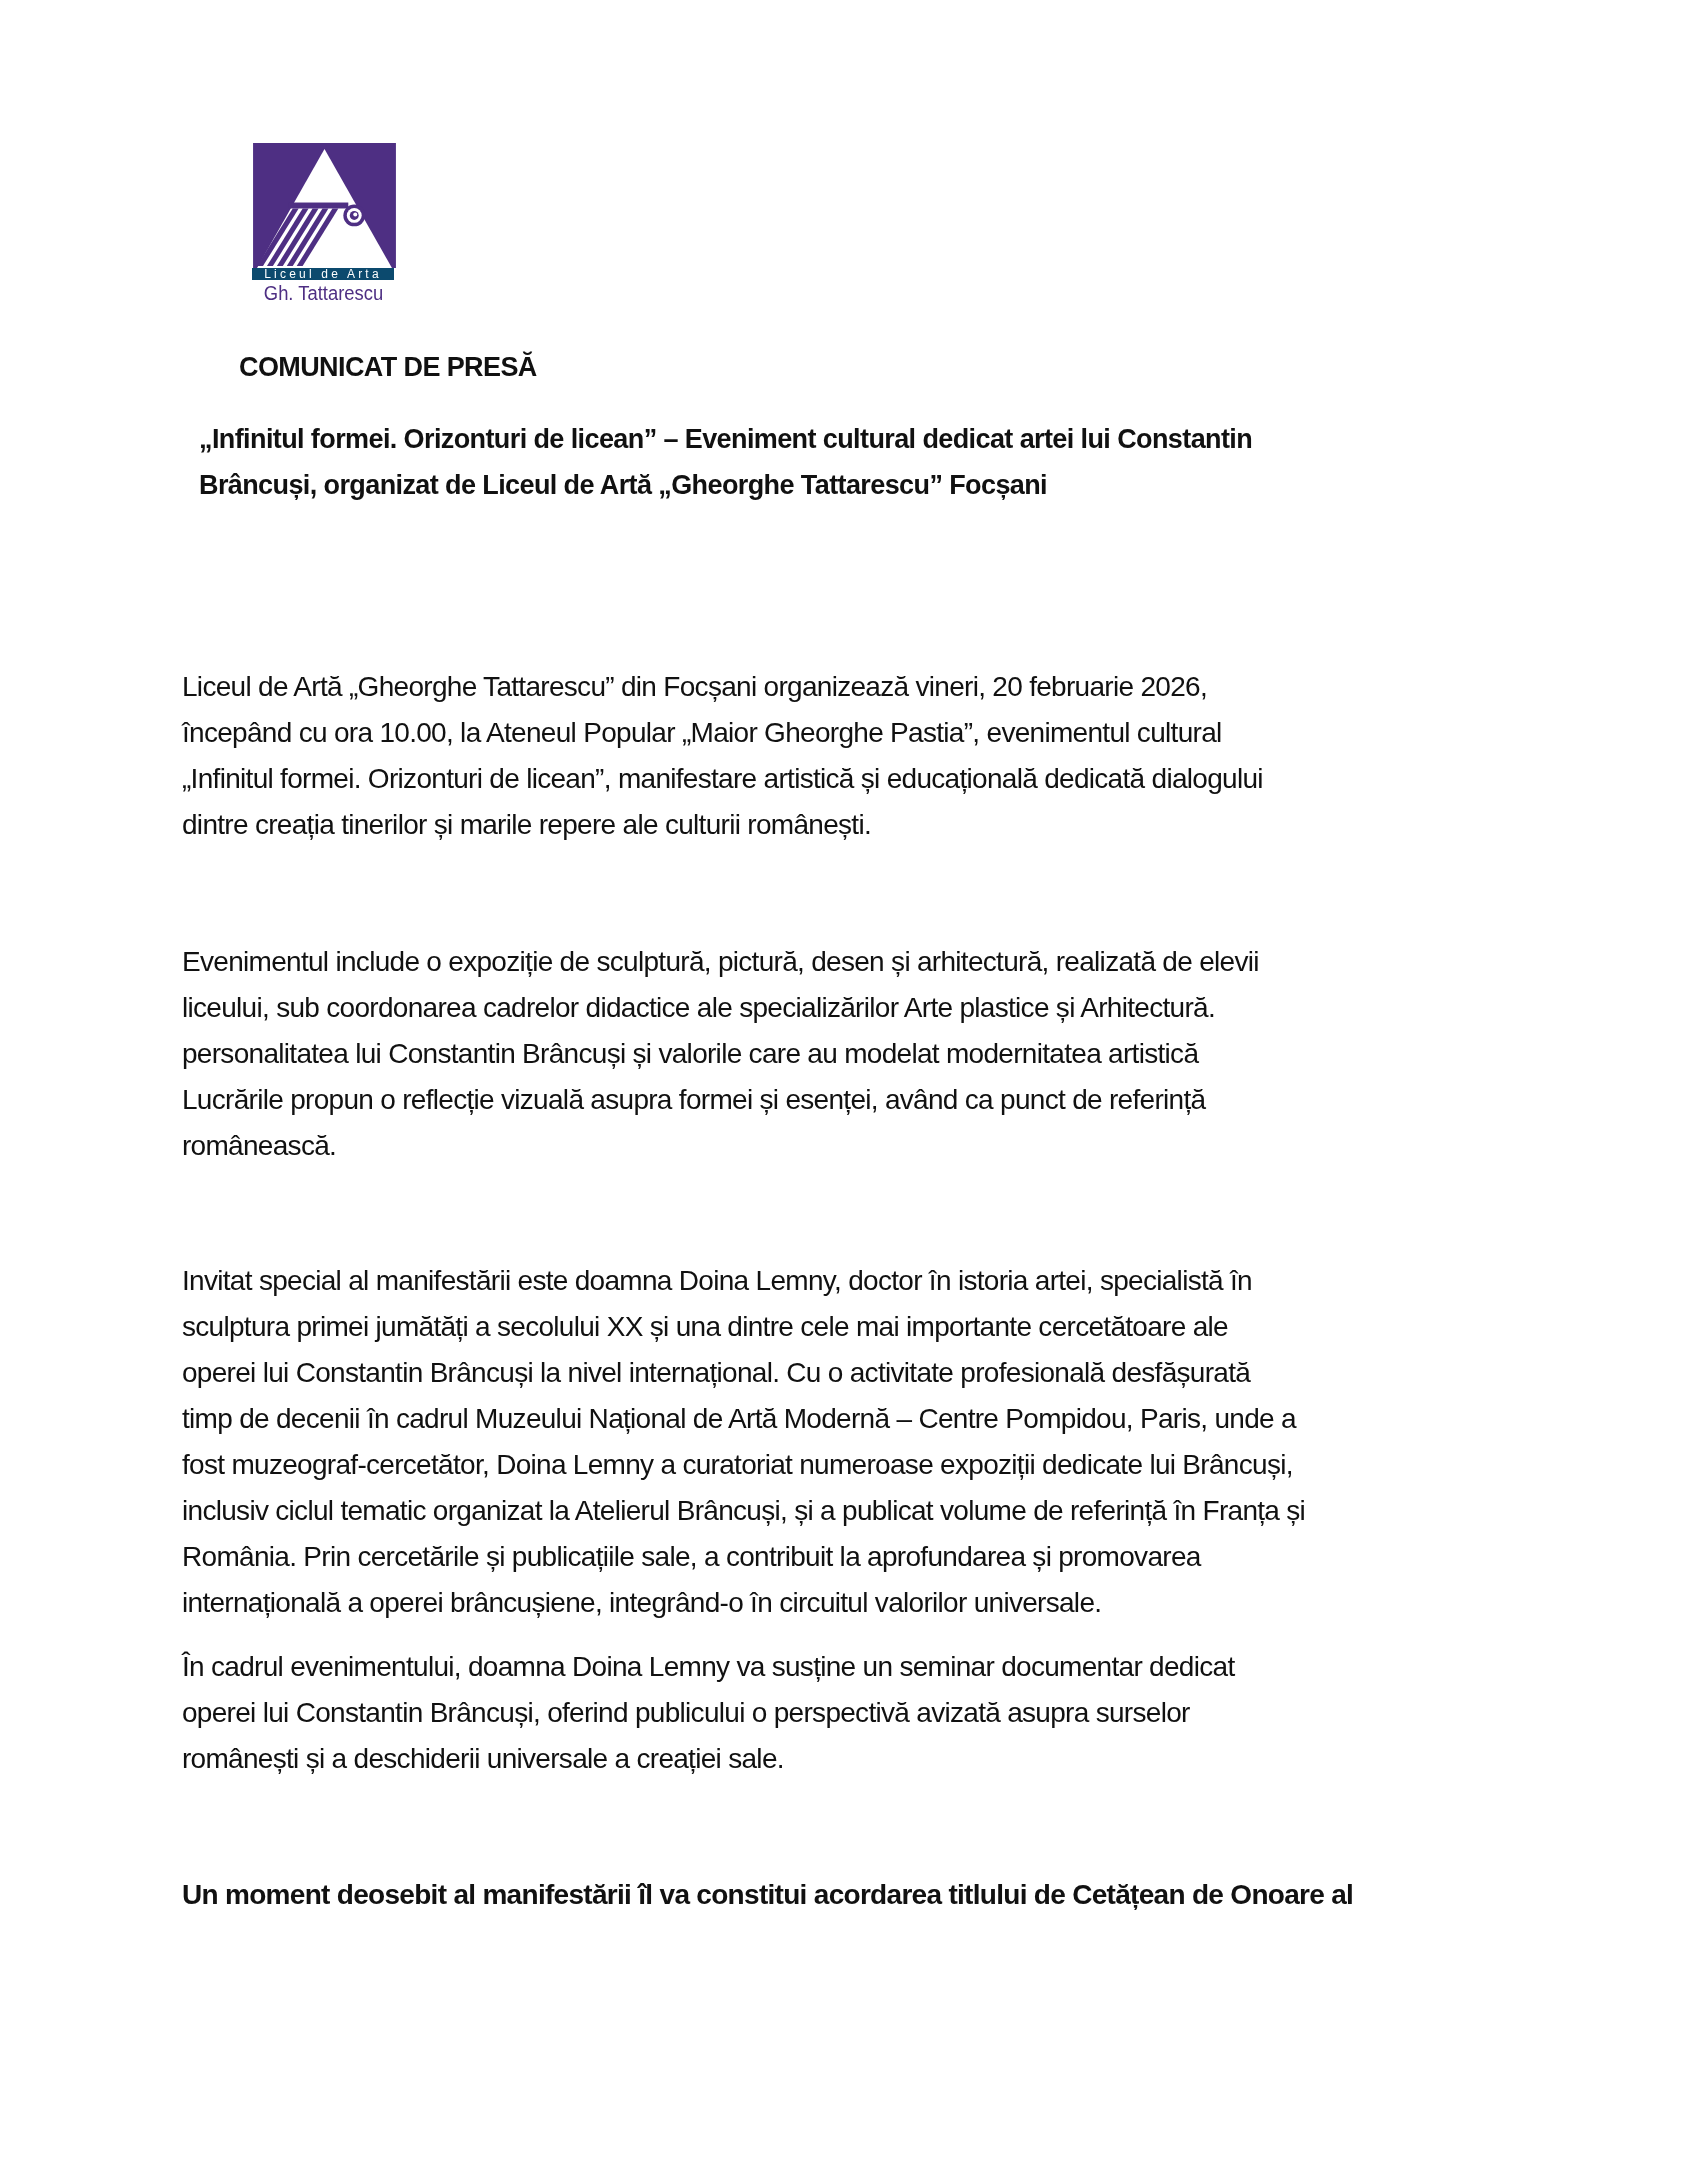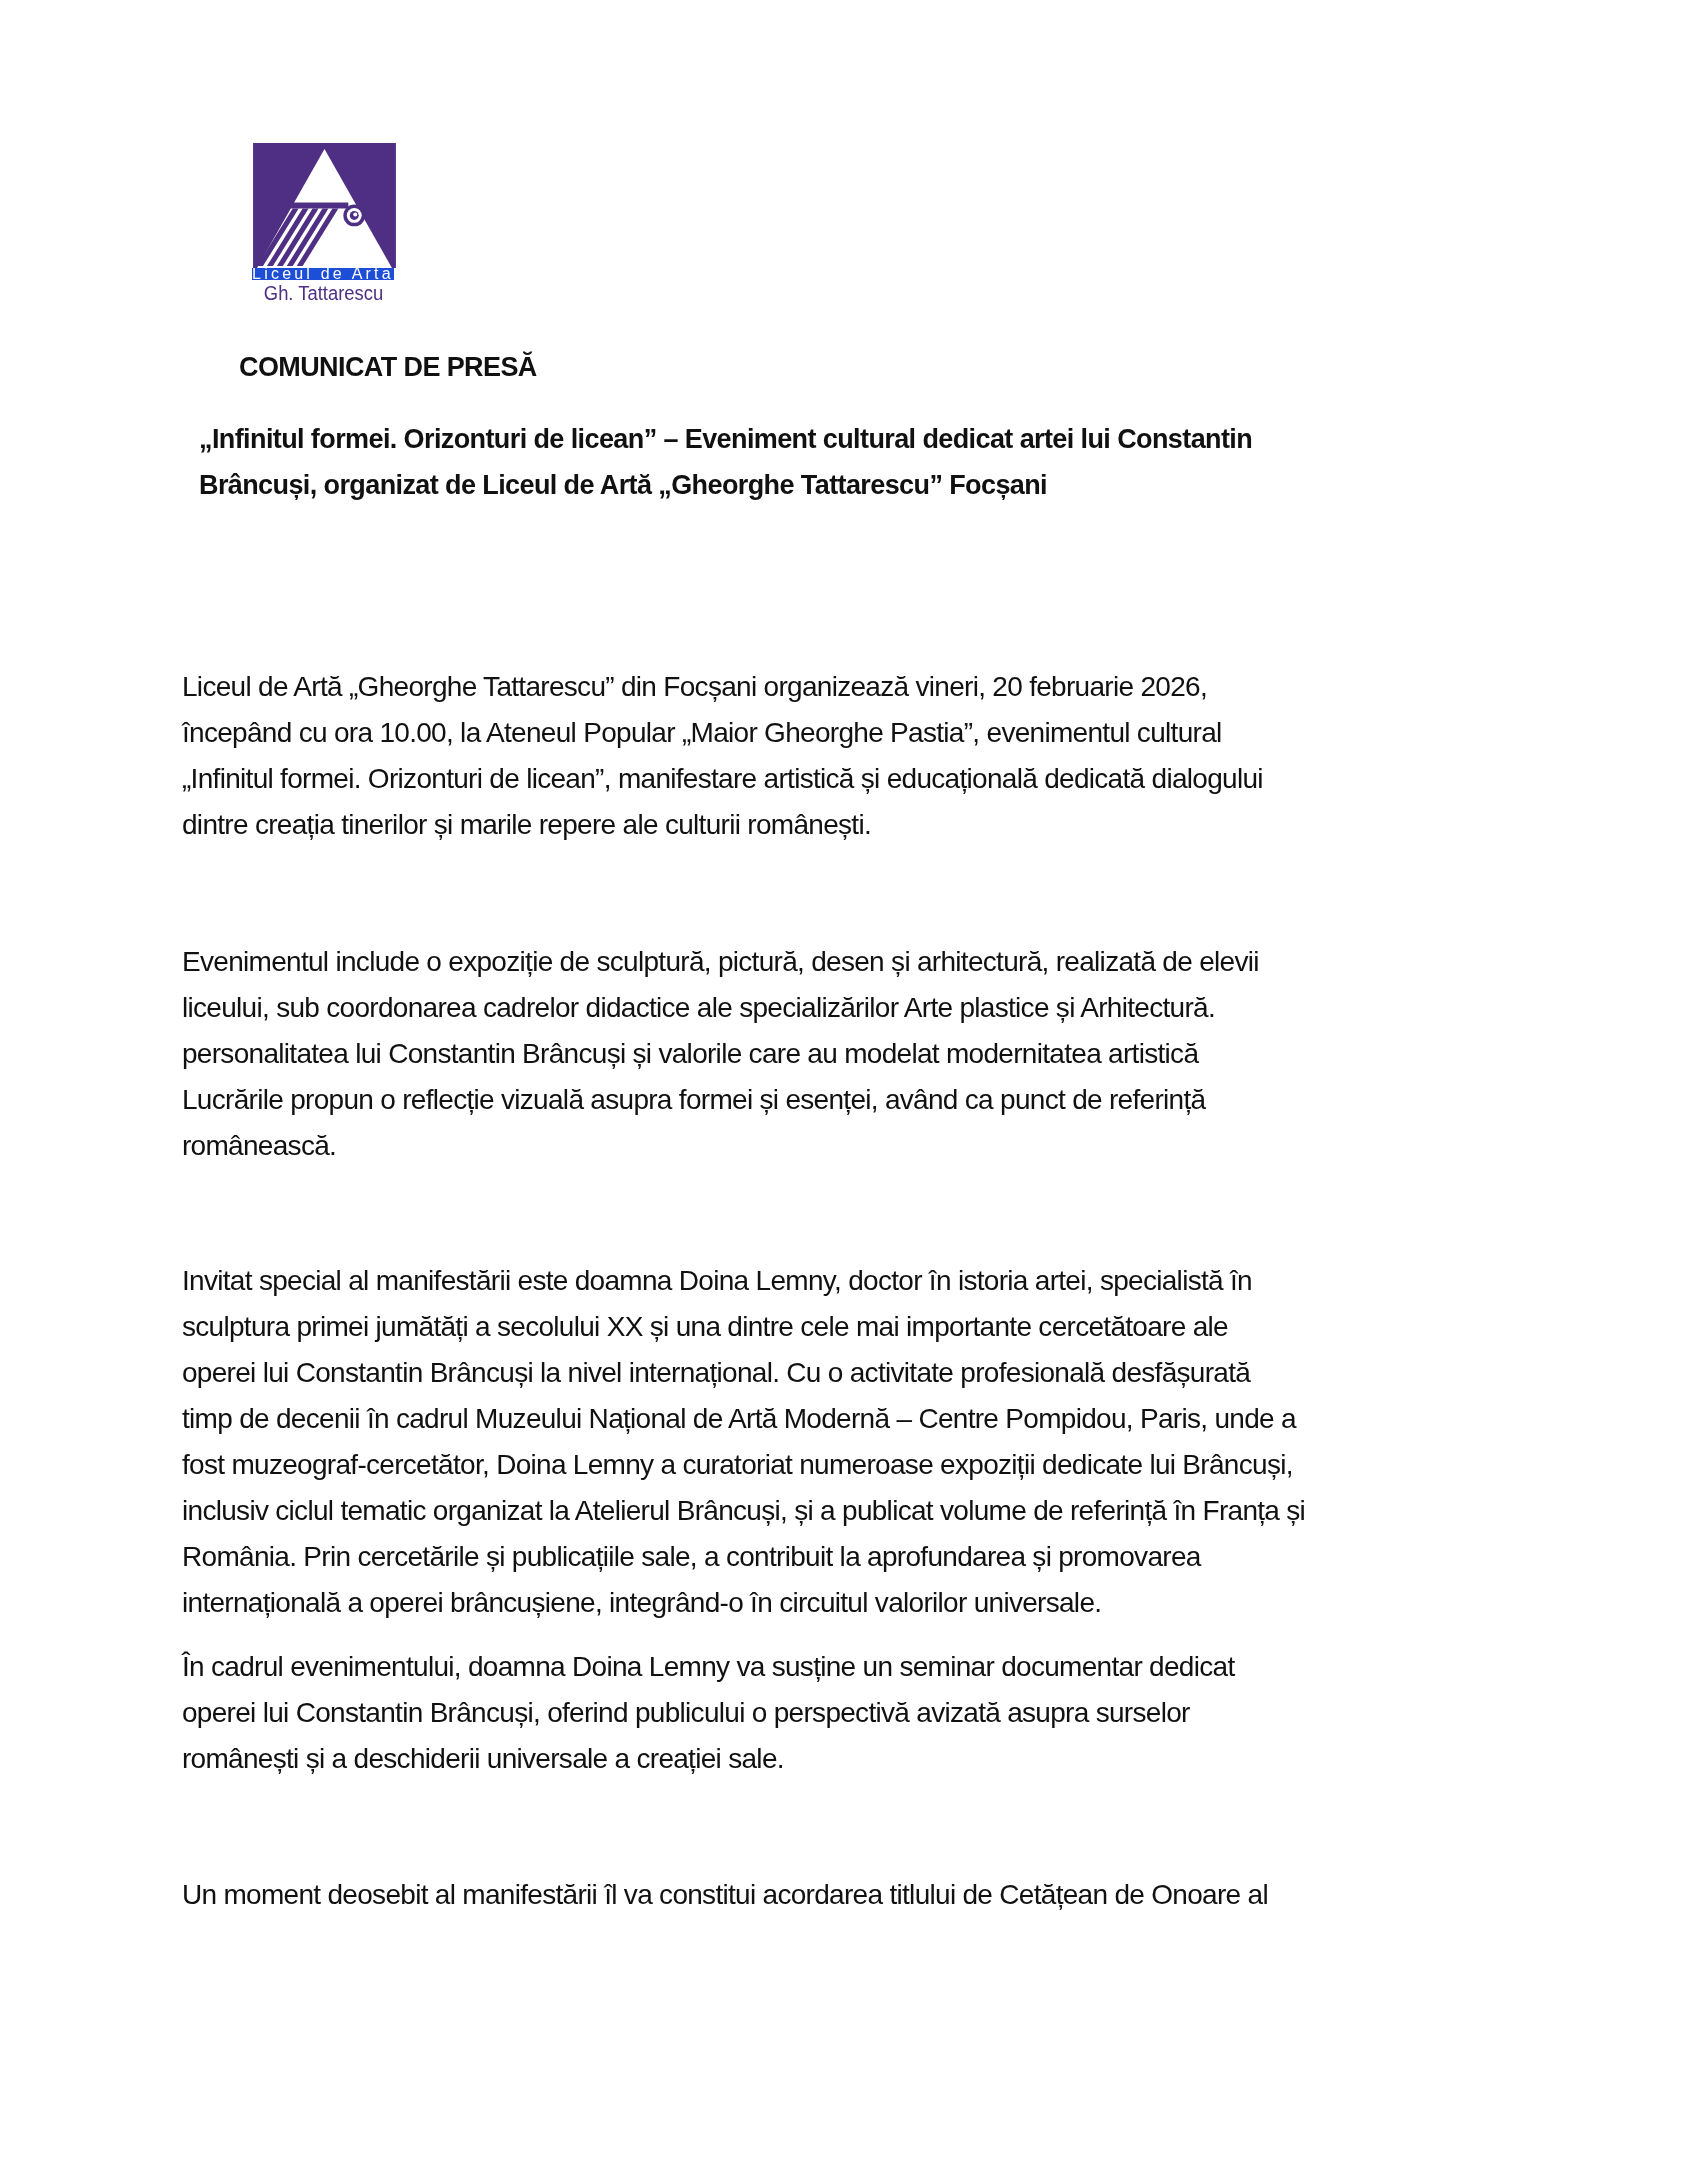--- a/index.html
+++ b/index.html
@@ -3,40 +3,40 @@
 <meta charset="utf-8">
 <style>
   html, body { margin: 0; padding: 0; background: #ffffff; }
   body { width: 1683px; height: 2178px; position: relative; overflow: hidden;
          font-family: "Liberation Sans", sans-serif; color: #111111; }
   .page { position: absolute; left: 0; top: 0; width: 1683px; height: 2178px; }
 
   .logo { position: absolute; left: 249px; top: 143px; width: 149px; height: 168px; }
   .logo svg { display: block; }
   .logo-band { position: absolute; left: 3px; top: 125px; width: 142px; height: 12px;
-               background: #1d4ed8; color: #ffffff; font-size: 16px; line-height: 12px;
+               background: #0c4a6e; color: #ffffff; font-size: 12px; line-height: 12px;
                letter-spacing: 3.2px; text-align: center; white-space: nowrap; overflow: hidden; }
   .logo-name { position: absolute; left: 0; top: 139px; width: 149px; color: #4e2f83;
                font-size: 20px; line-height: 22px; text-align: center; white-space: nowrap;
                transform: scaleX(0.92); transform-origin: center; }
 
   .heading { position: absolute; left: 199px; top: 350px; font-weight: bold; font-size: 27px;
              line-height: 34px; letter-spacing: -0.6px; white-space: nowrap; margin-left: 40px; }
   .title { position: absolute; left: 199px; top: 416px; width: 1287px; font-weight: bold;
            font-size: 27px; line-height: 46px; letter-spacing: -0.6px; }
   .title .line { display: block; white-space: nowrap; }
 
   .para { position: absolute; left: 182px; width: 1307px; font-size: 28px; line-height: 46px;
           letter-spacing: -0.7px; }
   .para .line { display: block; white-space: nowrap; }
   #p1 { top: 664px; }
   #p2 { top: 939px; }
   #p3 { top: 1258px; }
   #p4 { top: 1644px; }
-  #p5 { top: 1872px; }
+  #p5 { top: 1872px; font-weight: bold; }
 </style>
 </head>
 <body>
 
 <div class="page">
 
   <div class="logo">
     <svg width="149" height="125" viewBox="0 0 150 126">
       <rect x="4" y="0" width="144" height="126" fill="#4e2f83"></rect>
       <polygon points="76,6 144,126 8,126" fill="#ffffff"></polygon>

